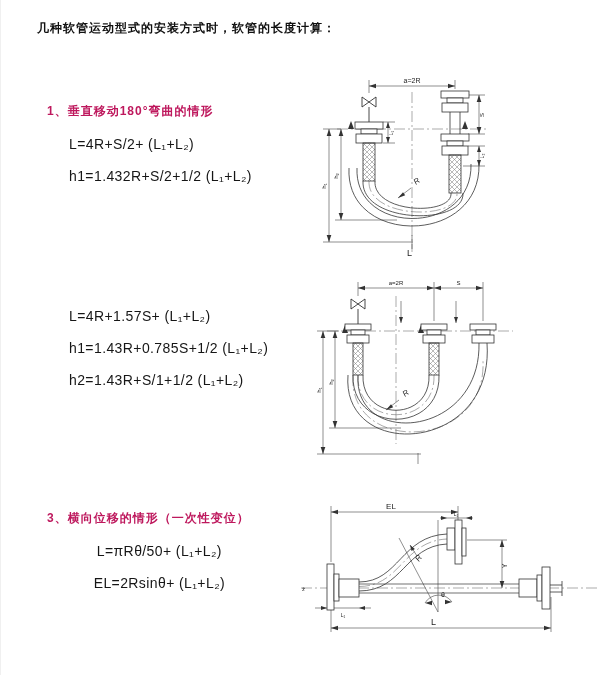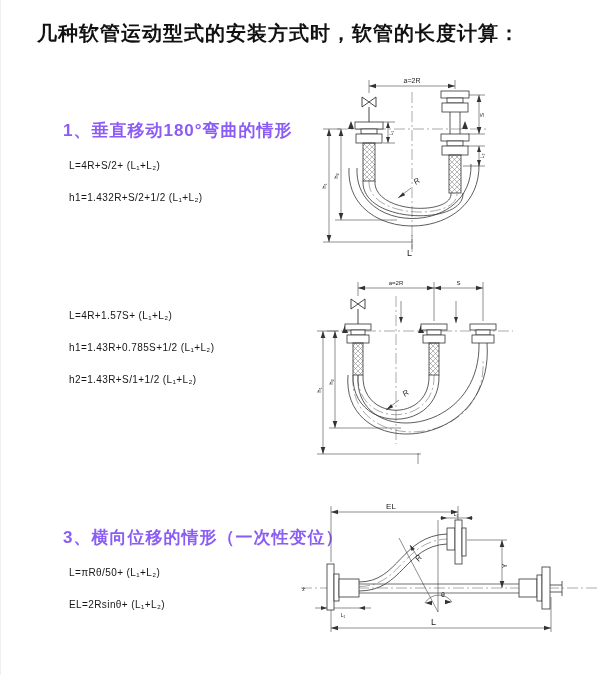--- a/index.html
+++ b/index.html
@@ -3,33 +3,33 @@
 <meta charset="utf-8">
 <style>
   html,body{margin:0;padding:0;background:#ffffff;}
   .page{
     position:relative;width:600px;height:675px;background:#fff;overflow:hidden;
     font-family:"Liberation Sans","DejaVu Sans",sans-serif;color:#141414;
     border-left:1px solid #f0f0f0;border-right:1px solid #f0f0f0;
   }
   .doc-title{
     position:absolute;left:36px;top:20px;margin:0;
-    font-size:20px;font-weight:bold;letter-spacing:1px;color:#111;
+    font-size:12px;font-weight:bold;letter-spacing:1px;color:#111;
   }
   .calc-section{position:absolute;left:46px;}
   .calc-section h2{
-    margin:16px;font-size:17px;font-weight:bold;letter-spacing:1px;color:#8b5cf6;
+    margin:0;font-size:12px;font-weight:bold;letter-spacing:1px;color:#be185d;
   }
   .calc-section .formula{
-    margin:0;padding-left:22px;font-size:10px;line-height:32px;
+    margin:0;padding-left:22px;font-size:14px;line-height:32px;
     letter-spacing:0.4px;color:#161616;white-space:nowrap;
   }
   .s1{top:103px;}
   .s2{top:300px;}
-  .s3{top:510px;}
+  .s3{top:510px;text-align:center;}
   .calc-section h2{margin-bottom:8px;}
   .diagram{position:absolute;}
   .diagram text{font-family:"Liberation Sans","DejaVu Sans",sans-serif;fill:#222;}
 </style>
 </head>
 <body>
 
 <div class="page">
 
   <h1 class="doc-title">几种软管运动型式的安装方式时，软管的长度计算：</h1>

